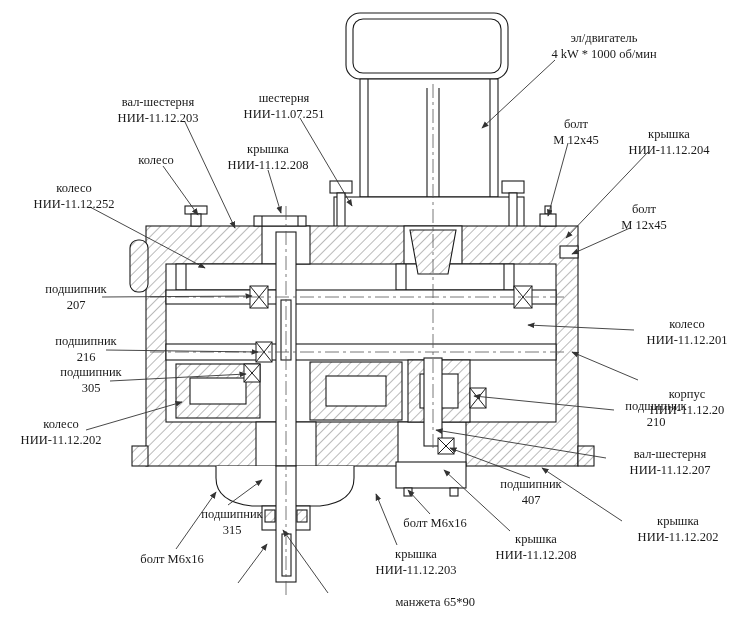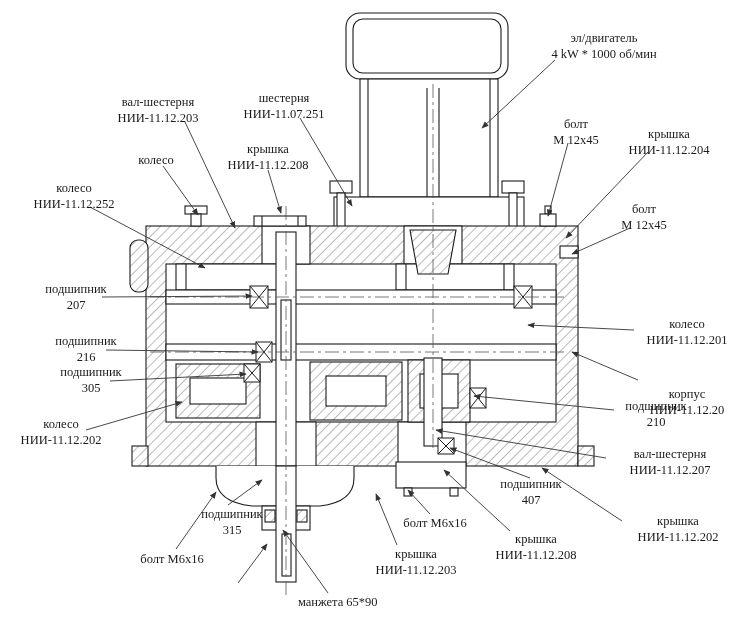--- a/index.html
+++ b/index.html
@@ -1,21 +1,21 @@
 <!DOCTYPE html>
 <html><head>
 <meta charset="utf-8">
 <style>
   html,body{margin:0;padding:0;background:#fff;}
   .stage{position:relative;width:747px;height:621px;background:#fff;overflow:hidden;
          font-family:"Liberation Serif","DejaVu Serif",serif;color:#1a1a1a;}
   .stage svg{position:absolute;left:0;top:0;}
   .lbl{position:absolute;font-size:12.5px;line-height:1.28;white-space:pre-line;
        text-align:center;color:#1a1a1a;}
-  .lbl.left{text-align:left;}
+  .lbl.left{text-align:right;margin-left:37px;}
 </style>
 </head>
 <body>
 
 <div class="stage">
 
   <svg width="747" height="621" viewBox="0 0 747 621">
     <defs>
       <pattern id="hatch" width="7" height="7" patternTransform="rotate(45)" patternUnits="userSpaceOnUse">
         <rect width="7" height="7" fill="#fff"></rect>

